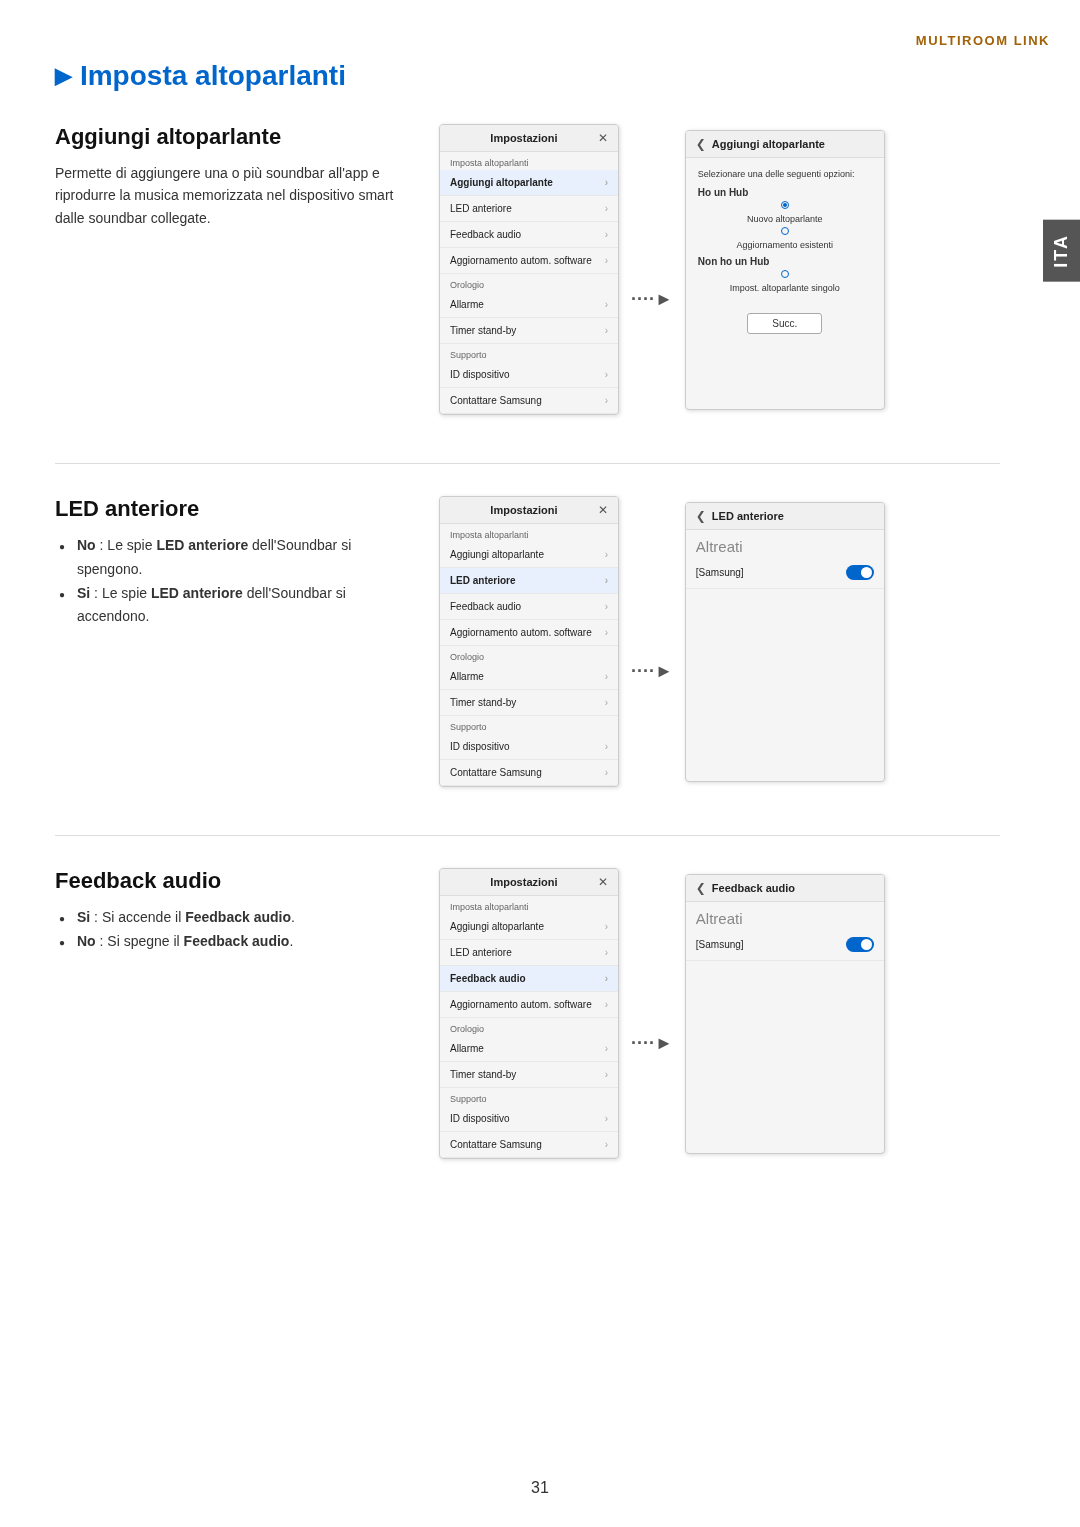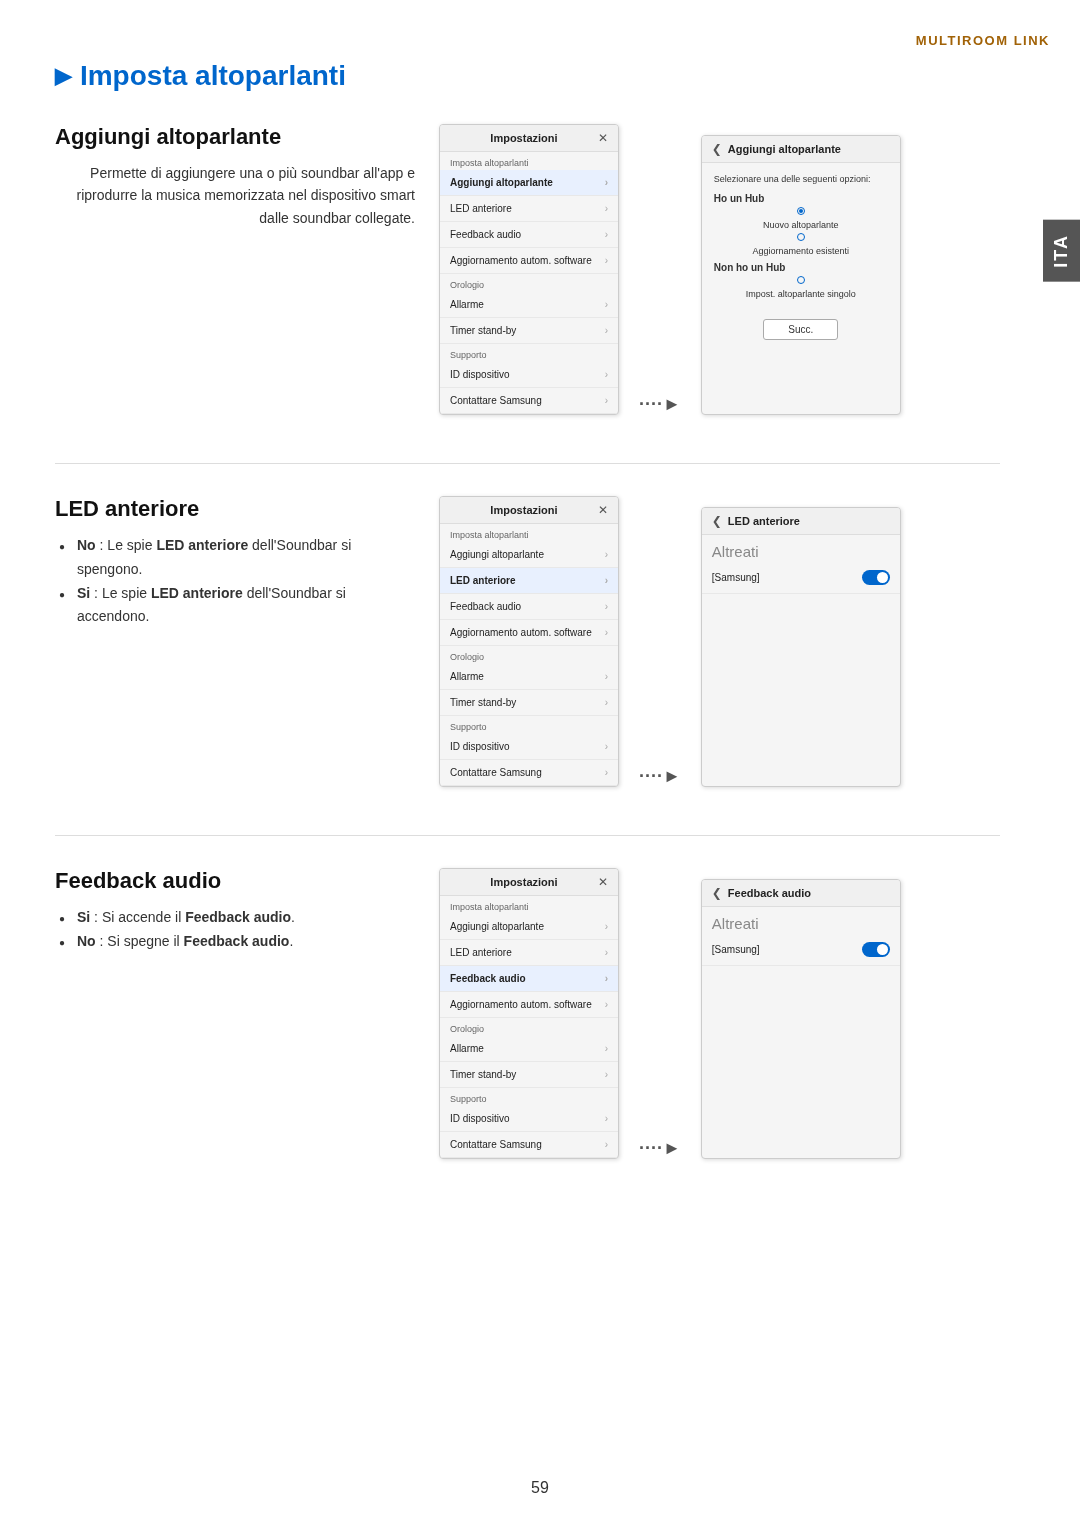--- a/index.html
+++ b/index.html
@@ -89,21 +89,20 @@
       font-size: 22px;
       font-weight: bold;
       color: #111;
       margin-bottom: 12px;
     }
 
     .subsection-desc {
       font-size: 14px;
       color: #333;
       line-height: 1.6;
-      text-align: right;
     }
 
     .bullet-list {
       list-style: none;
       padding: 0;
       margin: 4px;
     }
     .bullet-list li {
       font-size: 14px;
       color: #333;
@@ -119,22 +118,22 @@
       font-size: 10px;
       top: 4px;
     }
     .bullet-list li .keyword {
       font-weight: bold;
     }
 
     
     .mockups {
       display: flex;
-      gap: 20px;
-      align-items: flex-end;
+      gap: 12px;
+      align-items: center;
       flex: 1;
     }
 
     .arrow-connector {
       display: flex;
       align-items: center;
       justify-content: center;
       padding-top: 60px;
       color: #555;
       font-size: 18px;
@@ -582,13 +581,13 @@
           <span class="toggle-label">[Samsung]</span>
           <div class="toggle-switch"></div>
         </div>
       </div>
 
     </div>
   </div>
 
 </div>
 
-<div class="page-number">59</div>
+<div class="page-number">31</div>
 
 </body></html>

